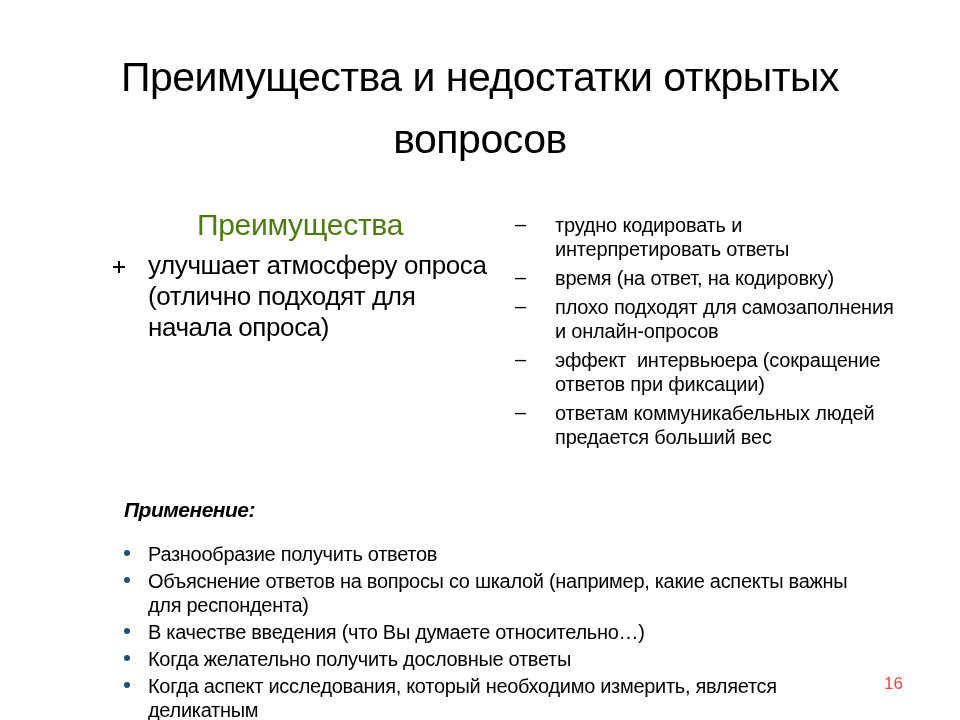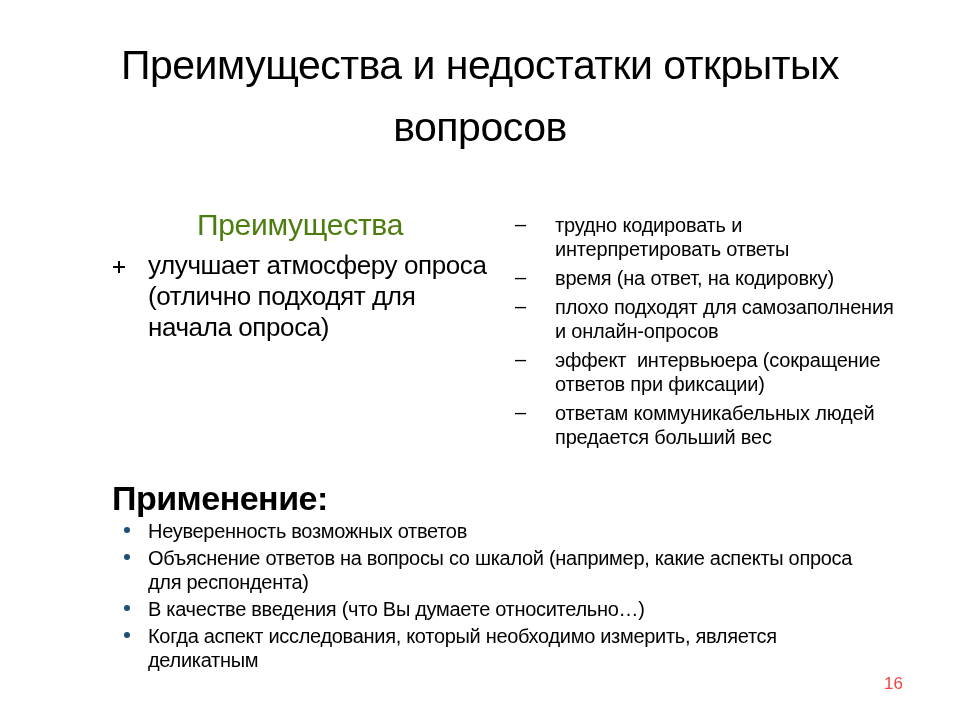--- a/index.html
+++ b/index.html
@@ -12,21 +12,21 @@
     width: 960px;
     height: 720px;
     background: #ffffff;
     overflow: hidden;
   }
   .title {
     position: absolute;
     top: 30px;
     left: 60px;
     right: 60px;
-    margin: 4px;
+    margin: 16px;
     text-align: center;
     font-size: 41px;
     font-weight: 400;
     line-height: 62px;
     letter-spacing: -0.5px;
     white-space: pre-wrap;
   }
   
   .col-adv {
     position: absolute;
@@ -83,22 +83,23 @@
   }
 
   
   .application {
     position: absolute;
     left: 108px;
     top: 478px;
     right: 18px;
   }
   .app-header {
-    margin: 4px;
-    font-size: 34px;
+    margin: 16px;
+    font-size: 21px;
+    font-style: italic;
     font-weight: bold;
     line-height: 32px;
     letter-spacing: -0.5px;
   }
   .app-list {
     margin-top: 5px;
     font-size: 20px;
     line-height: 24px;
     letter-spacing: -0.3px;
   }
@@ -173,28 +174,31 @@
         <span class="item-text">ответам коммуникабельных людей
 предается больший вес</span>
       </li>
     </ul>
   </div>
 
   <div class="application">
     <h2 class="app-header">Применение:</h2>
     <ul class="app-list">
       <li class="app-item">
-        <span class="item-text">Неуверенность возможных ответов</span>
-      </li>
-      <li class="app-item">
-        <span class="item-text">Объяснение ответов на вопросы со шкалой (например, какие аспекты опроса
+        <span class="item-text">Разнообразие получить ответов</span>
+      </li>
+      <li class="app-item">
+        <span class="item-text">Объяснение ответов на вопросы со шкалой (например, какие аспекты важны
 для респондента)</span>
       </li>
       <li class="app-item">
         <span class="item-text">В качестве введения (что Вы думаете относительно…)</span>
+      </li>
+      <li class="app-item">
+        <span class="item-text">Когда желательно получить дословные ответы</span>
       </li>
       <li class="app-item">
         <span class="item-text">Когда аспект исследования, который необходимо измерить, является
 деликатным</span>
       </li>
     </ul>
   </div>
 
   <div class="page-num">16</div>
 

